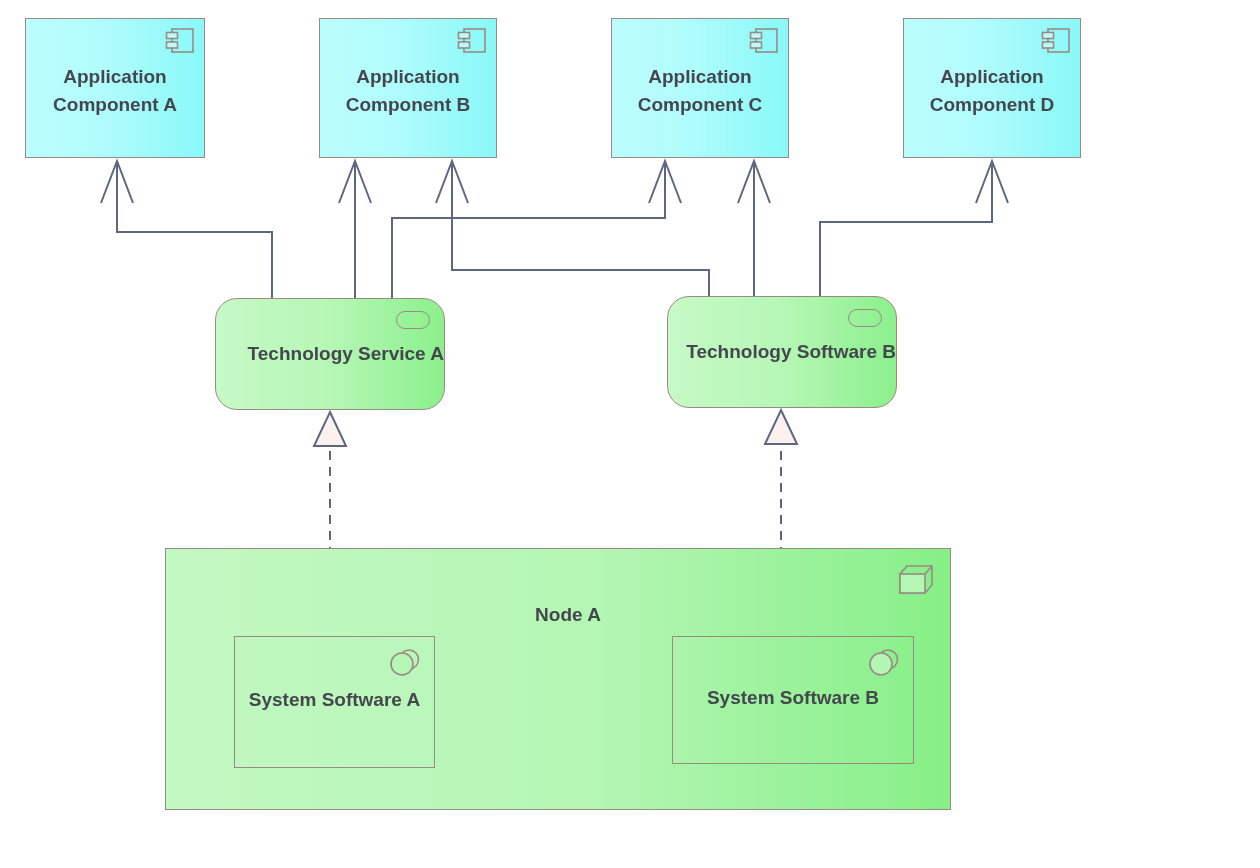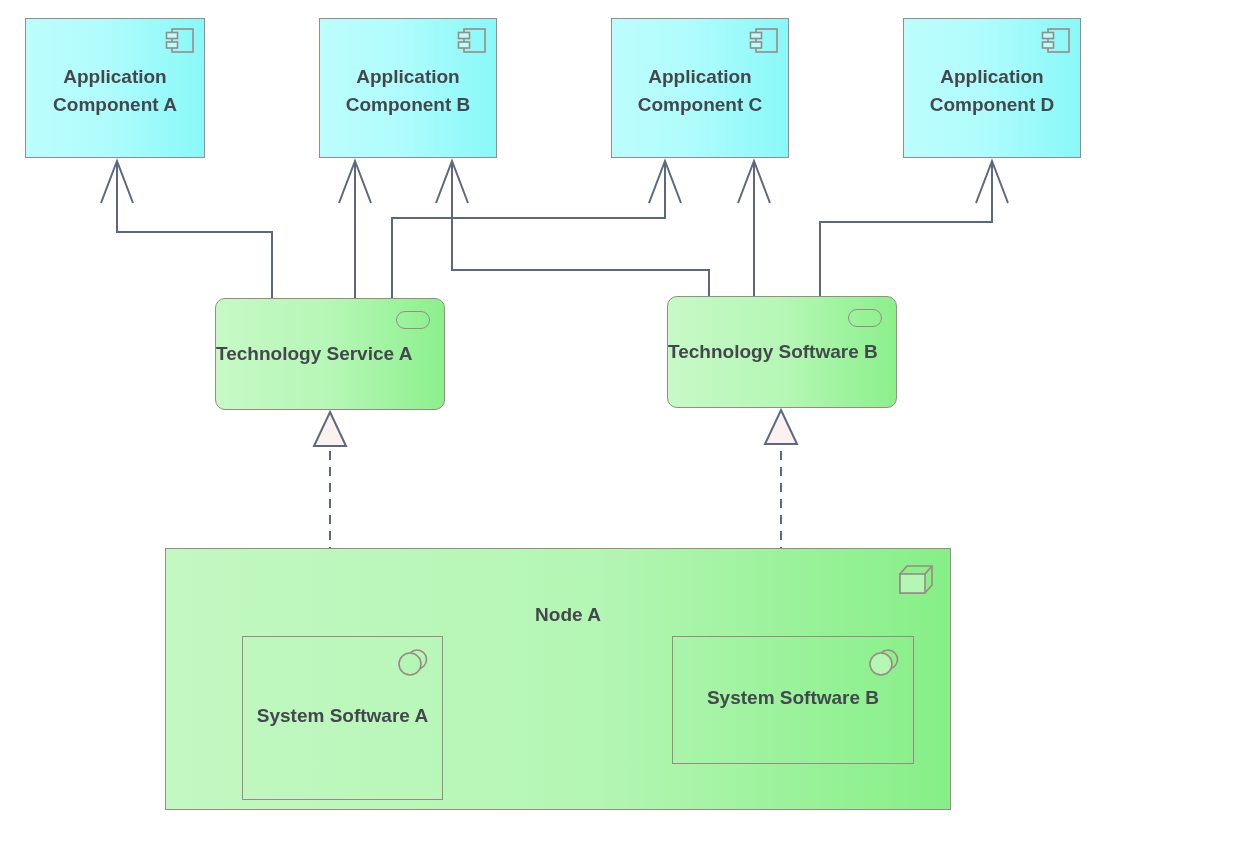--- a/index.html
+++ b/index.html
@@ -49,25 +49,25 @@
     right: 9px;
     width: 30px;
     height: 28px;
   }
 
   
   .tech-service {
     position: absolute;
     box-sizing: border-box;
     border: 1.6px solid #9a8a84;
-    border-radius: 10px;
+    border-radius: 22px;
     background: linear-gradient(to right, #c6f9c6 0%, #b6f7b6 50%, #8bf08b 100%);
     display: flex;
     align-items: center;
-    justify-content: flex-start;
+    justify-content: flex-end;
   }
   .icon-service {
     position: absolute;
     top: 12px;
     right: 14px;
     width: 34px;
     height: 18px;
     box-sizing: border-box;
     border: 1.6px solid #9a8a84;
     border-radius: 9px;
@@ -260,21 +260,21 @@
     <span class="icon-node">
       <svg viewBox="0 0 36 32" xmlns="http://www.w3.org/2000/svg">
         <path d="M 2,11 L 9,3 L 34,3 L 34,22 L 27,30 L 2,30 Z" fill="none" stroke="#9a8a84" stroke-width="1.6" stroke-linejoin="miter"></path>
         <rect x="2" y="11" width="25" height="19" fill="#b4f6b4" stroke="#9a8a84" stroke-width="1.6"></rect>
         <path d="M 27,11 L 34,3" fill="none" stroke="#9a8a84" stroke-width="1.6"></path>
       </svg>
     </span>
     <span class="node-label">Node A</span>
   </div>
 
-  <div class="sys-software" style="left:242px; top:636px; width:201px; height:164px;justify-content:center;">
+  <div class="sys-software" style="left:234px; top:636px; width:201px; height:132px;justify-content:center;">
     <span class="icon-sysswx">
       <svg viewBox="0 0 36 32" xmlns="http://www.w3.org/2000/svg">
         <circle cx="23" cy="12.5" r="9.5" fill="none" stroke="#9a8a84" stroke-width="1.6"></circle>
         <circle cx="16" cy="17" r="11" fill="#b4f6b4" stroke="#9a8a84" stroke-width="1.6"></circle>
       </svg>
     </span>
     <span class="node-label">System Software A</span>
   </div>
 
   <div class="sys-software" style="left:672px; top:636px; width:242px; height:128px;">

